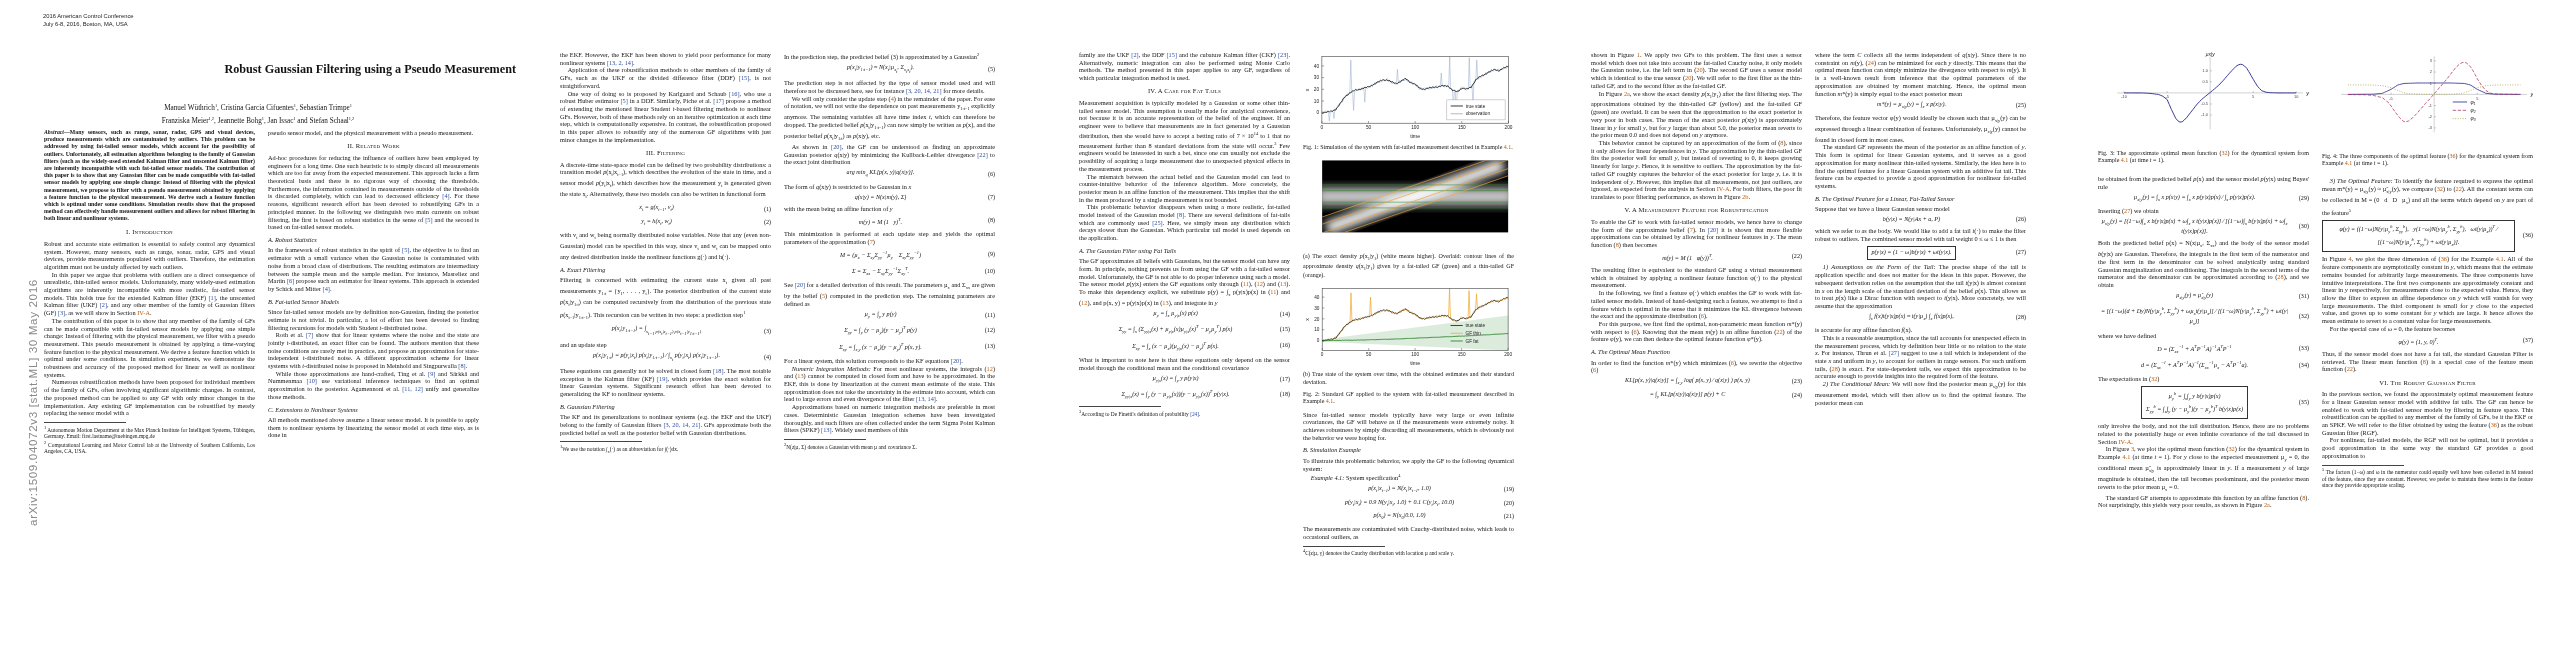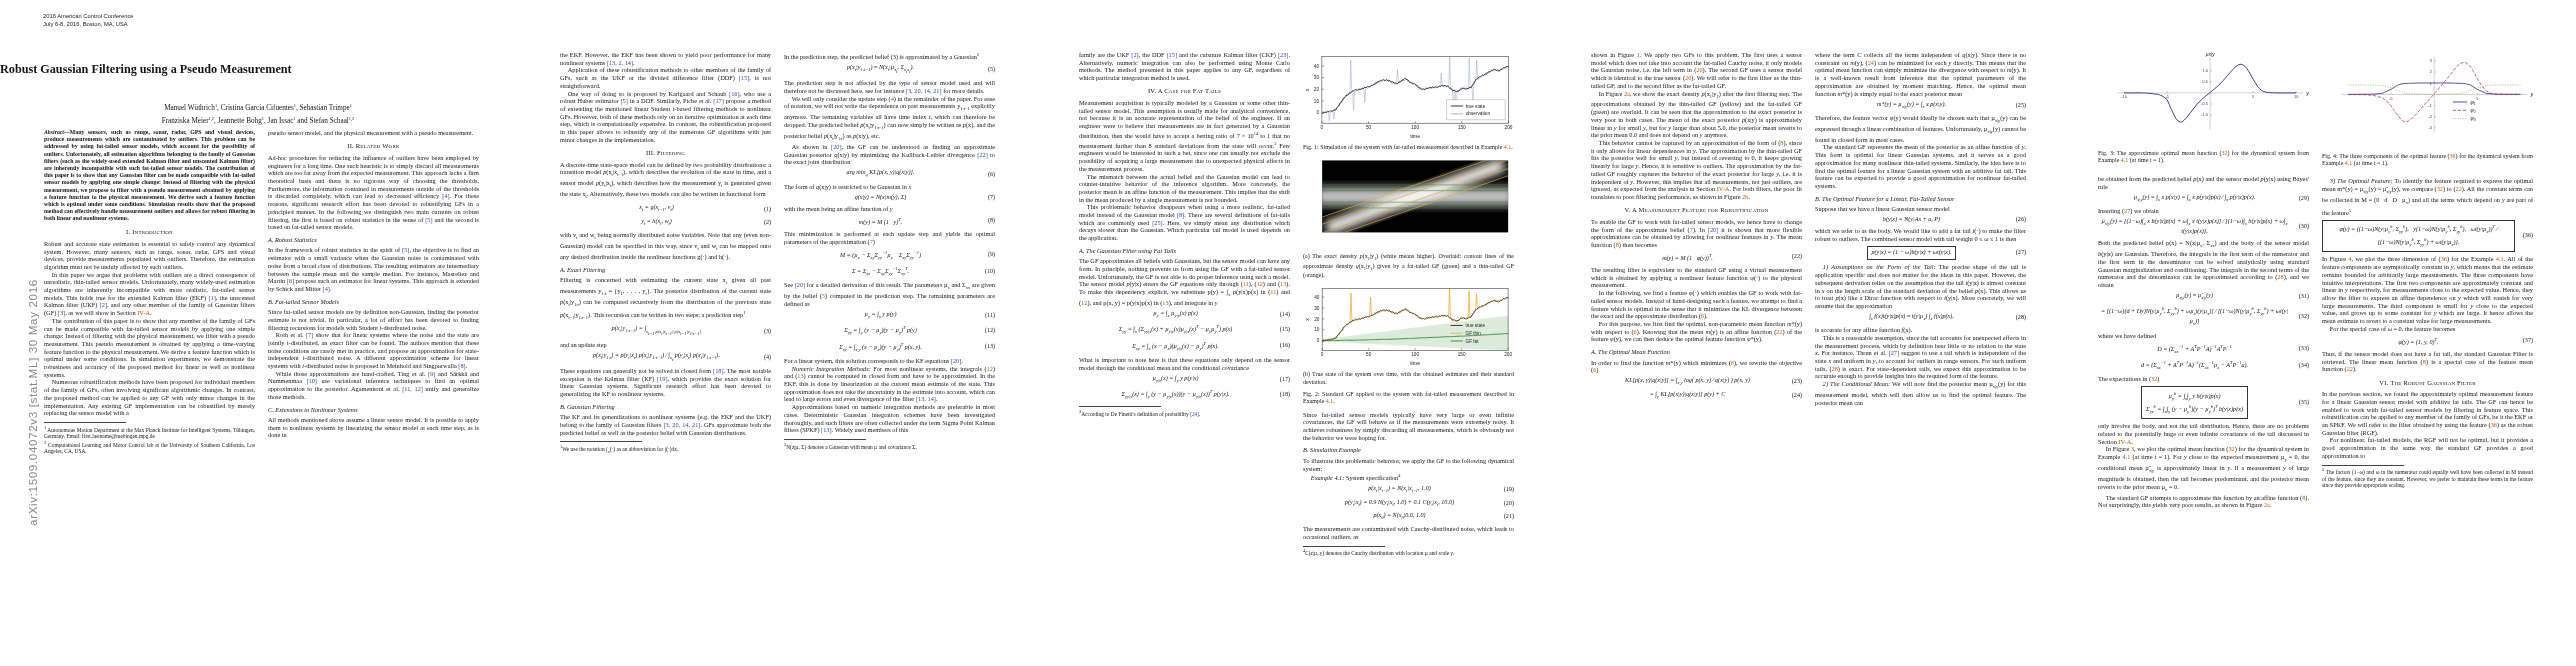--- a/index.html
+++ b/index.html
@@ -21,21 +21,21 @@
   .fnrule{border-top:0.6px solid #444;width:82px;margin:5px 0 1.7px;height:0;}
   .fn{font-size:5.4px;line-height:6.6px;text-indent:5.6px;margin:0;}
   .figblk{margin:1.1px 0 1.1px;text-indent:0;}
   sub{font-size:4.4px;} sup{font-size:4.4px;}
   .or{color:#c05b0a;} .bl{color:#2b4da0;}
   #p1-header{position:absolute;left:43px;top:13.3px;font-family:"Liberation Sans",sans-serif;
              font-size:5.8px;line-height:7.8px;color:#222;}
   #arxiv-label{position:absolute;left:-140px;top:396px;width:345px;text-align:center;
                transform:rotate(-90deg);color:#8a8a8a;
                font-family:"Liberation Sans",sans-serif;font-size:11.7px;letter-spacing:0.6px;}
-  #p1-title{position:absolute;left:0;top:62px;width:516px;text-align:left;
+  #p1-title{position:absolute;left:0;top:62px;width:516px;text-align:right;
             font-weight:bold;font-size:12.2px;}
   #p1-authors{position:absolute;left:0;top:101px;width:516px;text-align:center;
               font-size:7.2px;line-height:10.6px;}
   .abstract{font-weight:bold;font-size:5.8px;line-height:7.2px;}
   svg text{font-family:"Liberation Sans",sans-serif;}
 </style>
 </head>
 <body>
 
 <div id="canvas">

